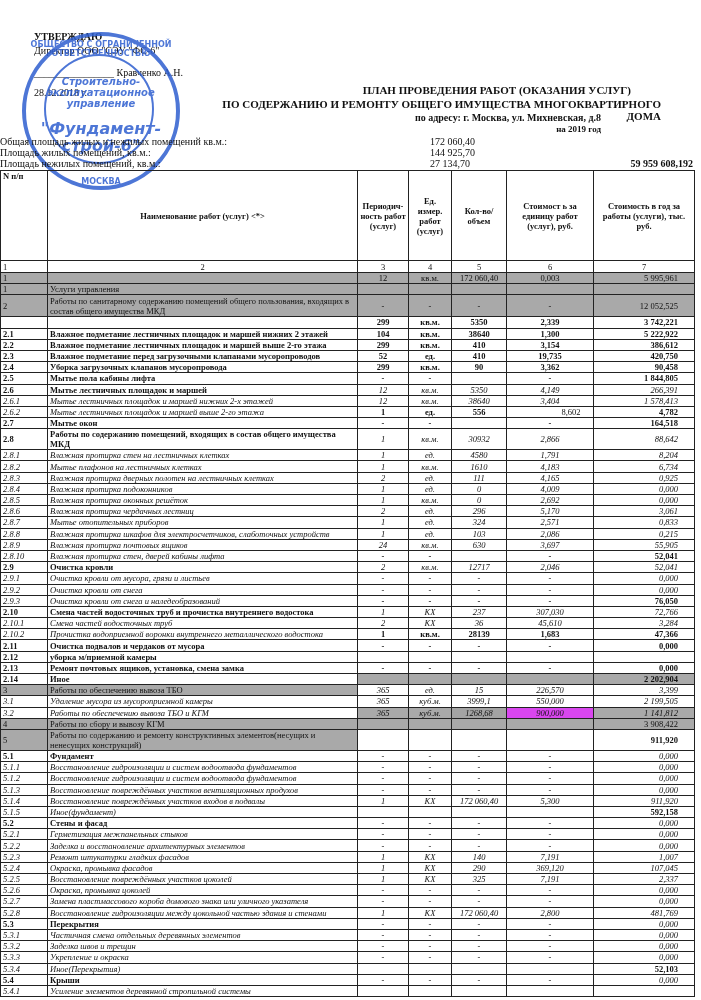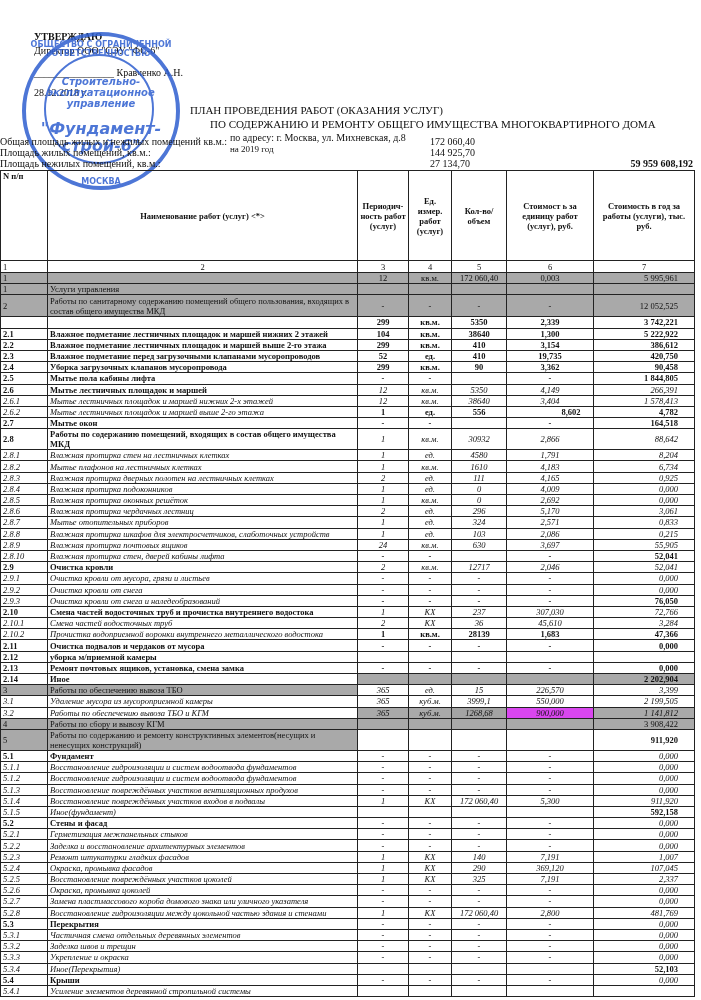--- a/index.html
+++ b/index.html
@@ -6,21 +6,21 @@
   body { width:701px; height:1000px; position:relative; overflow:hidden; font-family:"Liberation Serif","DejaVu Serif",serif; color:#111; }
   .approve { position:absolute; left:34px; top:30px; font-size:10px; line-height:14px; }
   .approve .b { font-weight:bold; }
   .stamp { position:absolute; left:22px; top:32px; width:150px; height:150px; border-radius:50%; border:4px solid #2f5fd0; opacity:0.85; }
   .stamp .inner { position:absolute; left:18px; top:18px; width:106px; height:106px; border-radius:50%; border:2px solid #2f5fd0; }
   .stamp .txt { position:absolute; left:0; right:0; text-align:center; color:#2f5fd0; font-family:"DejaVu Sans",sans-serif; font-weight:bold; font-style:italic; }
   .stamp .t1 { top:40px; font-size:10px; line-height:11px; }
   .stamp .t2 { top:84px; font-size:16px; line-height:17px; }
   .stamp .ring { position:absolute; top:4px; left:0; right:0; text-align:center; font-size:8px; color:#2f5fd0; font-family:"DejaVu Sans",sans-serif; font-weight:bold; }
   .stamp .ringb { position:absolute; bottom:0; left:0; right:0; text-align:center; font-size:8px; color:#2f5fd0; font-family:"DejaVu Sans",sans-serif; font-weight:bold; }
-  .title { position:absolute; left:0; right:0; text-align:left; font-weight:normal;margin-top:20px; }
+  .title { position:absolute; left:0; right:0; text-align:right; font-weight:bold; }
   .t-a { top:84px; font-size:11px; left:190px; right:70px; }
   .t-b { top:98px; font-size:11px; left:210px; right:40px; }
   .t-c { top:112px; font-size:10px; left:230px; right:100px; }
   .t-d { top:124px; font-size:9px; left:230px; right:100px; }
   .area { position:absolute; left:0; font-size:10px; }
   .area-val { position:absolute; left:430px; font-size:10px; }
   .total { position:absolute; right:8px; top:158px; font-size:10px; font-weight:bold; }
   table { position:absolute; left:0; top:170px; width:695px; border-collapse:collapse; font-size:8.5px; }
   td, th { border:1px solid #222; padding:0 2px; vertical-align:middle; }
   th { font-weight:bold; font-size:8.5px; text-align:center; }
@@ -191,21 +191,21 @@
         <td class="c c5">38640</td>
         <td class="c c6">3,404</td>
         <td class="c7">1 578,413</td>
       </tr>
       <tr class="ital">
         <td class="n">2.6.2</td>
         <td class="nm">Мытье лестничных площадок и маршей выше 2-го этажа</td>
         <td class="c" style="font-weight: bold; font-style: normal;">1</td>
         <td class="c c4" style="font-weight: bold; font-style: normal;">ед.</td>
         <td class="c c5" style="font-weight: bold; font-style: normal;">556</td>
-        <td class="c c6" style="font-weight: bold; font-style: normal; padding-left: 44px;">8,602</td>
+        <td class="c c6" style="font-weight: normal; font-style: normal; padding-left: 44px;">8,602</td>
         <td class="c7" style="font-weight: bold; font-style: normal;">4,782</td>
       </tr>
       <tr class="bold">
         <td class="n">2.7</td>
         <td class="nm">Мытье окон</td>
         <td class="c">-</td>
         <td class="c c4">-</td>
         <td class="c c5"></td>
         <td class="c c6">-</td>
         <td class="c7">164,518</td>

